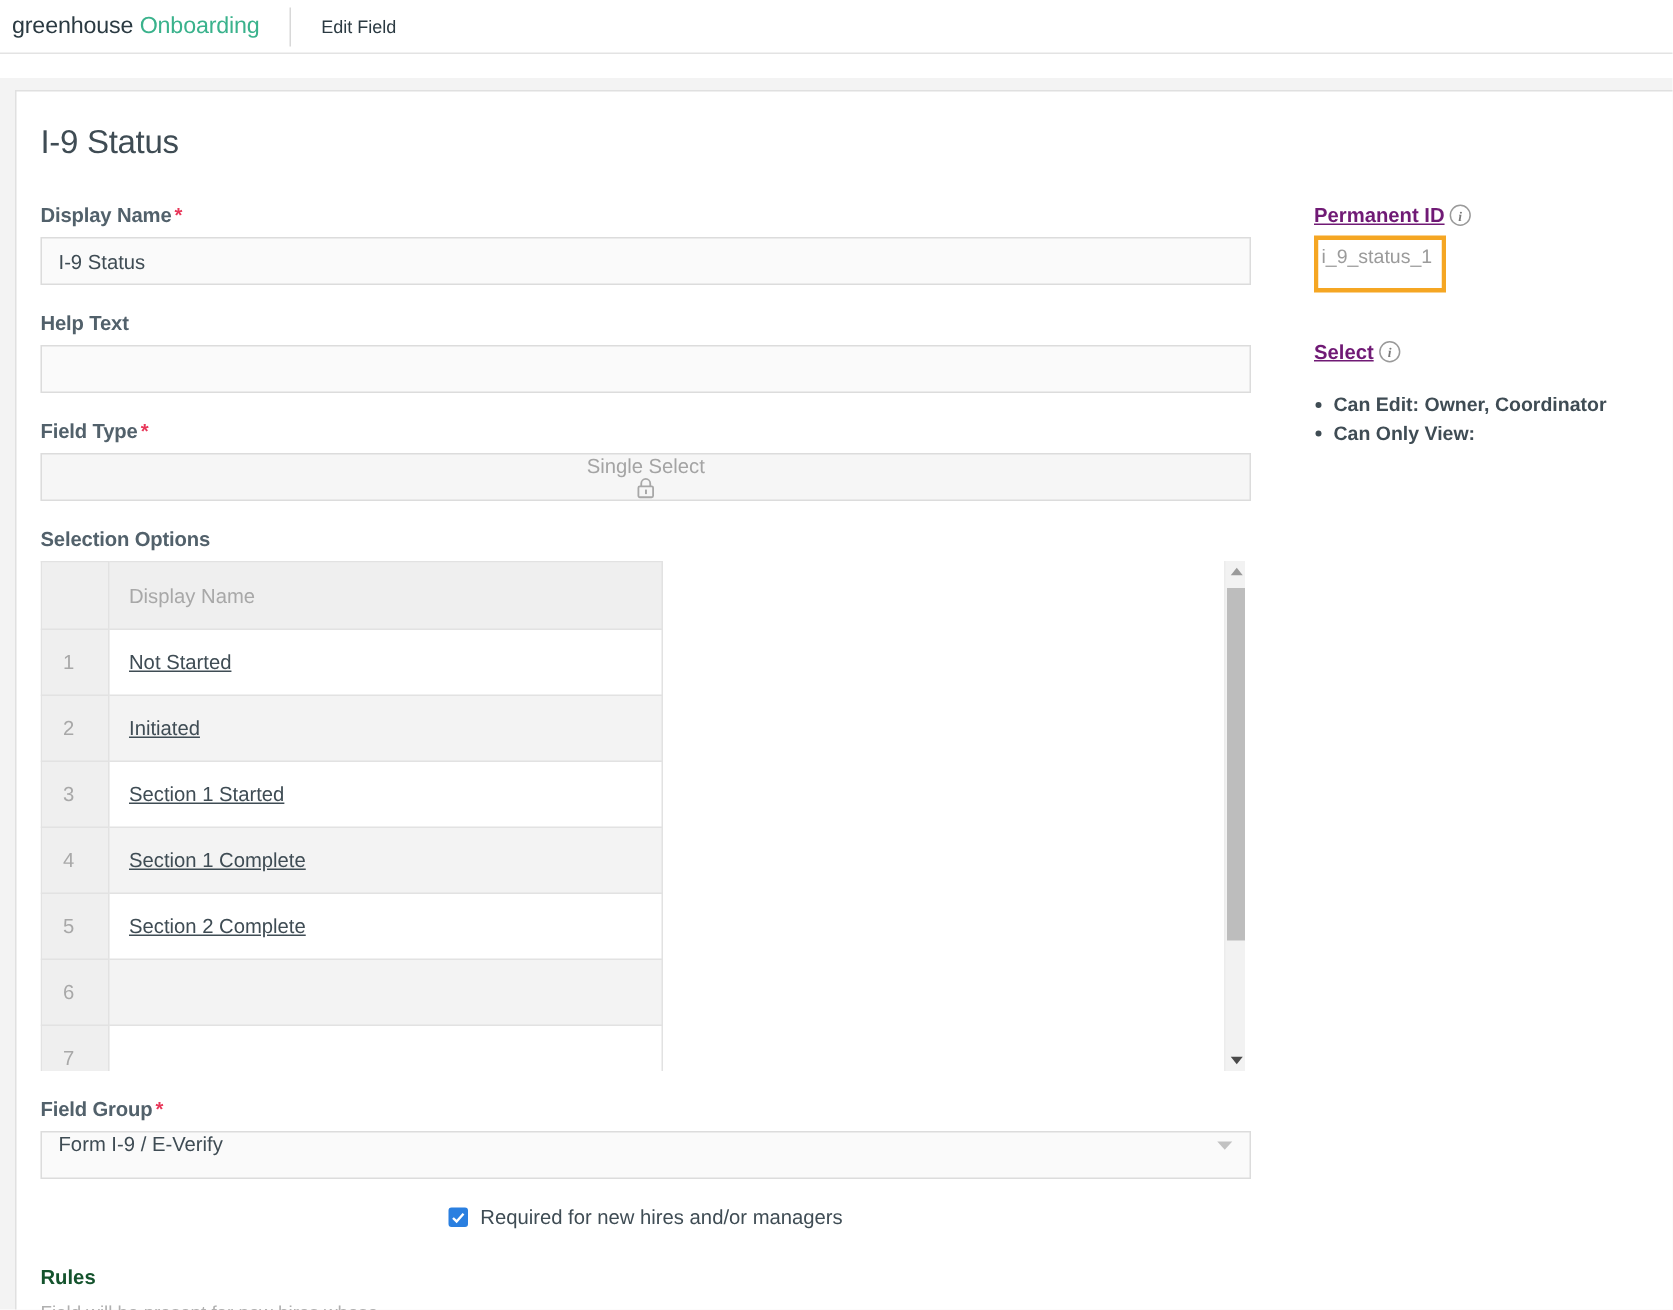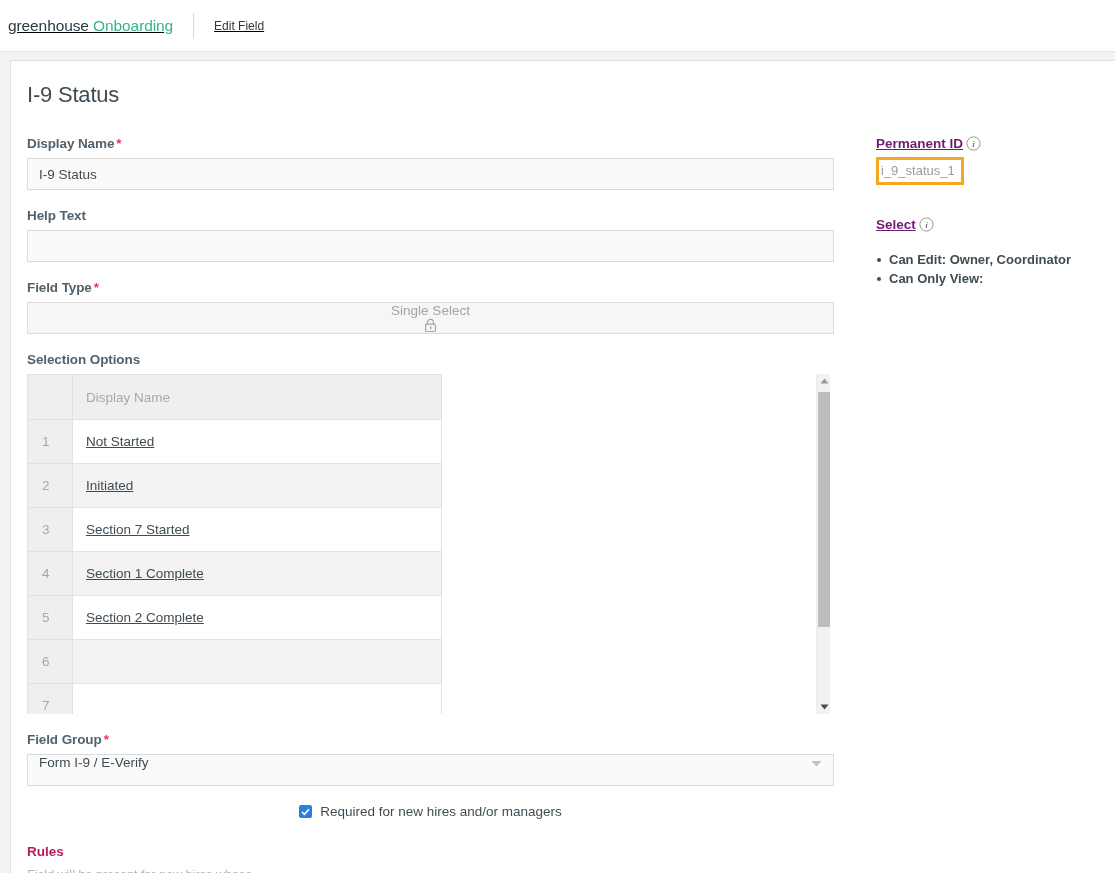--- a/index.html
+++ b/index.html
@@ -7,24 +7,24 @@
     margin: 0; padding: 0;
     width: 1115px; height: 873px;
     background: #ffffff;
     font-family: "Liberation Sans", sans-serif;
     -webkit-font-smoothing: antialiased;
   }
 
   
   .topbar {
     position: absolute; left: 0; top: 0;
-    width: 1115px; height: 52px;
+    width: 1115px; height: 36px;
     background: #ffffff;
     border-bottom: 1px solid #e3e3e3;
-    display: flex; align-items: center; text-decoration: underline;
+    display: flex; align-items: center;
   }
   .brand {
     margin-left: 8px;
     font-size: 15.5px;
     letter-spacing: -0.1px;
     white-space: nowrap;
   }
   .brand .gh { color: #2b3a42; }
   .brand .onb { color: #3ab28c; }
   .topdivider {
@@ -167,21 +167,21 @@
     border: 1px solid #2a7fe0;
     border-radius: 2px;
     display: flex; align-items: center; justify-content: center;
     margin-right: 8px;
   }
   .cbox svg { display: block; }
   .checklabel { font-size: 13.5px; color: #3f4c54; }
 
   .rules-head {
     margin-top: 25px;
-    font-size: 13.5px; font-weight: bold; color: #be185d;
+    font-size: 13.5px; font-weight: bold; color: #14532d;
   }
   .rules-sub {
     margin-top: 9px;
     font-size: 12.5px; color: #b0b0b0;
   }
 
   
   .right-col { position: absolute; left: 876px; top: 136px; width: 220px; }
   .rlabel {
     font-size: 13.5px; font-weight: bold; color: #701a75;
@@ -193,21 +193,21 @@
     margin-top: 6px;
     display: inline-block;
     border: 3px solid #f5a623;
     padding: 0;
     width: 88px;
   }
   .pid-field {
     background: #ffffff;
     font-size: 13px;
     color: #9b9b9b;
-    height: 22px;
+    height: 32px;
     line-height: 22px;
     padding-left: 2px;
     white-space: nowrap;
   }
 
   .access-blk { margin-top: 32px; }
   .access-list { margin: 20px 0 0 0; padding: 0; list-style: none; }
   .access-list li {
     font-size: 13px; font-weight: bold; color: #3f4c54;
     margin-bottom: 4px;
@@ -282,21 +282,21 @@
           <tr>
             <td class="num">1</td>
             <td class="val">Not Started</td>
           </tr>
           <tr class="alt">
             <td class="num">2</td>
             <td class="val">Initiated</td>
           </tr>
           <tr>
             <td class="num">3</td>
-            <td class="val">Section 7 Started</td>
+            <td class="val">Section 1 Started</td>
           </tr>
           <tr class="alt">
             <td class="num">4</td>
             <td class="val">Section 1 Complete</td>
           </tr>
           <tr>
             <td class="num">5</td>
             <td class="val">Section 2 Complete</td>
           </tr>
           <tr class="alt">

